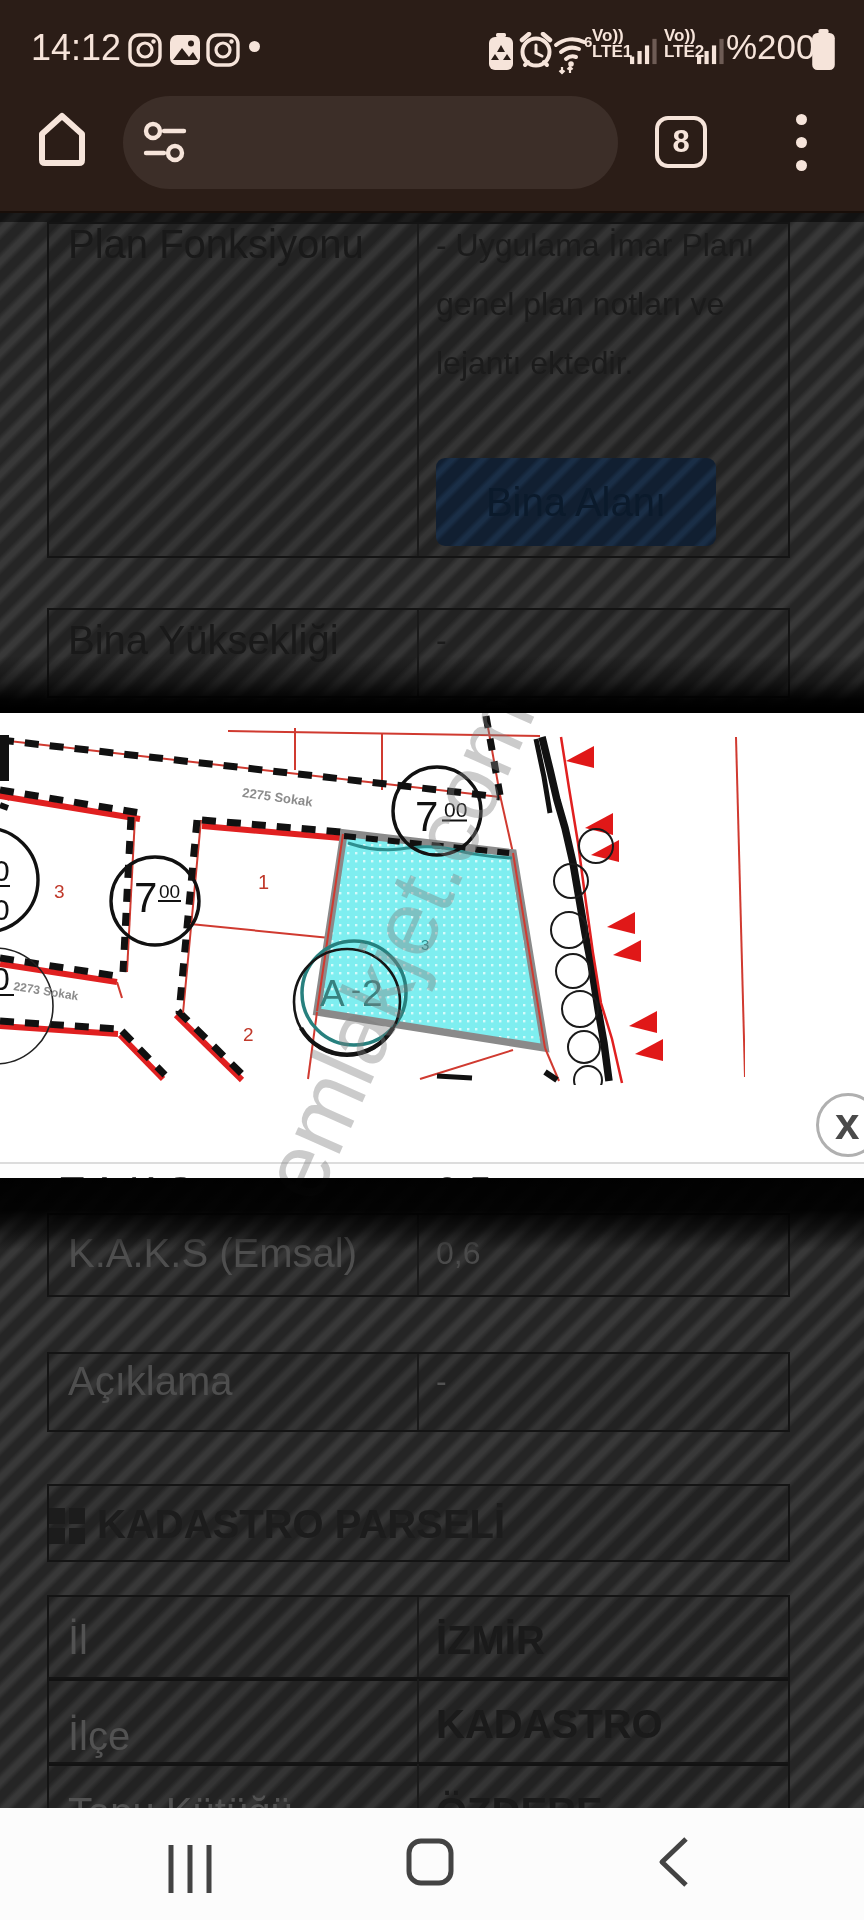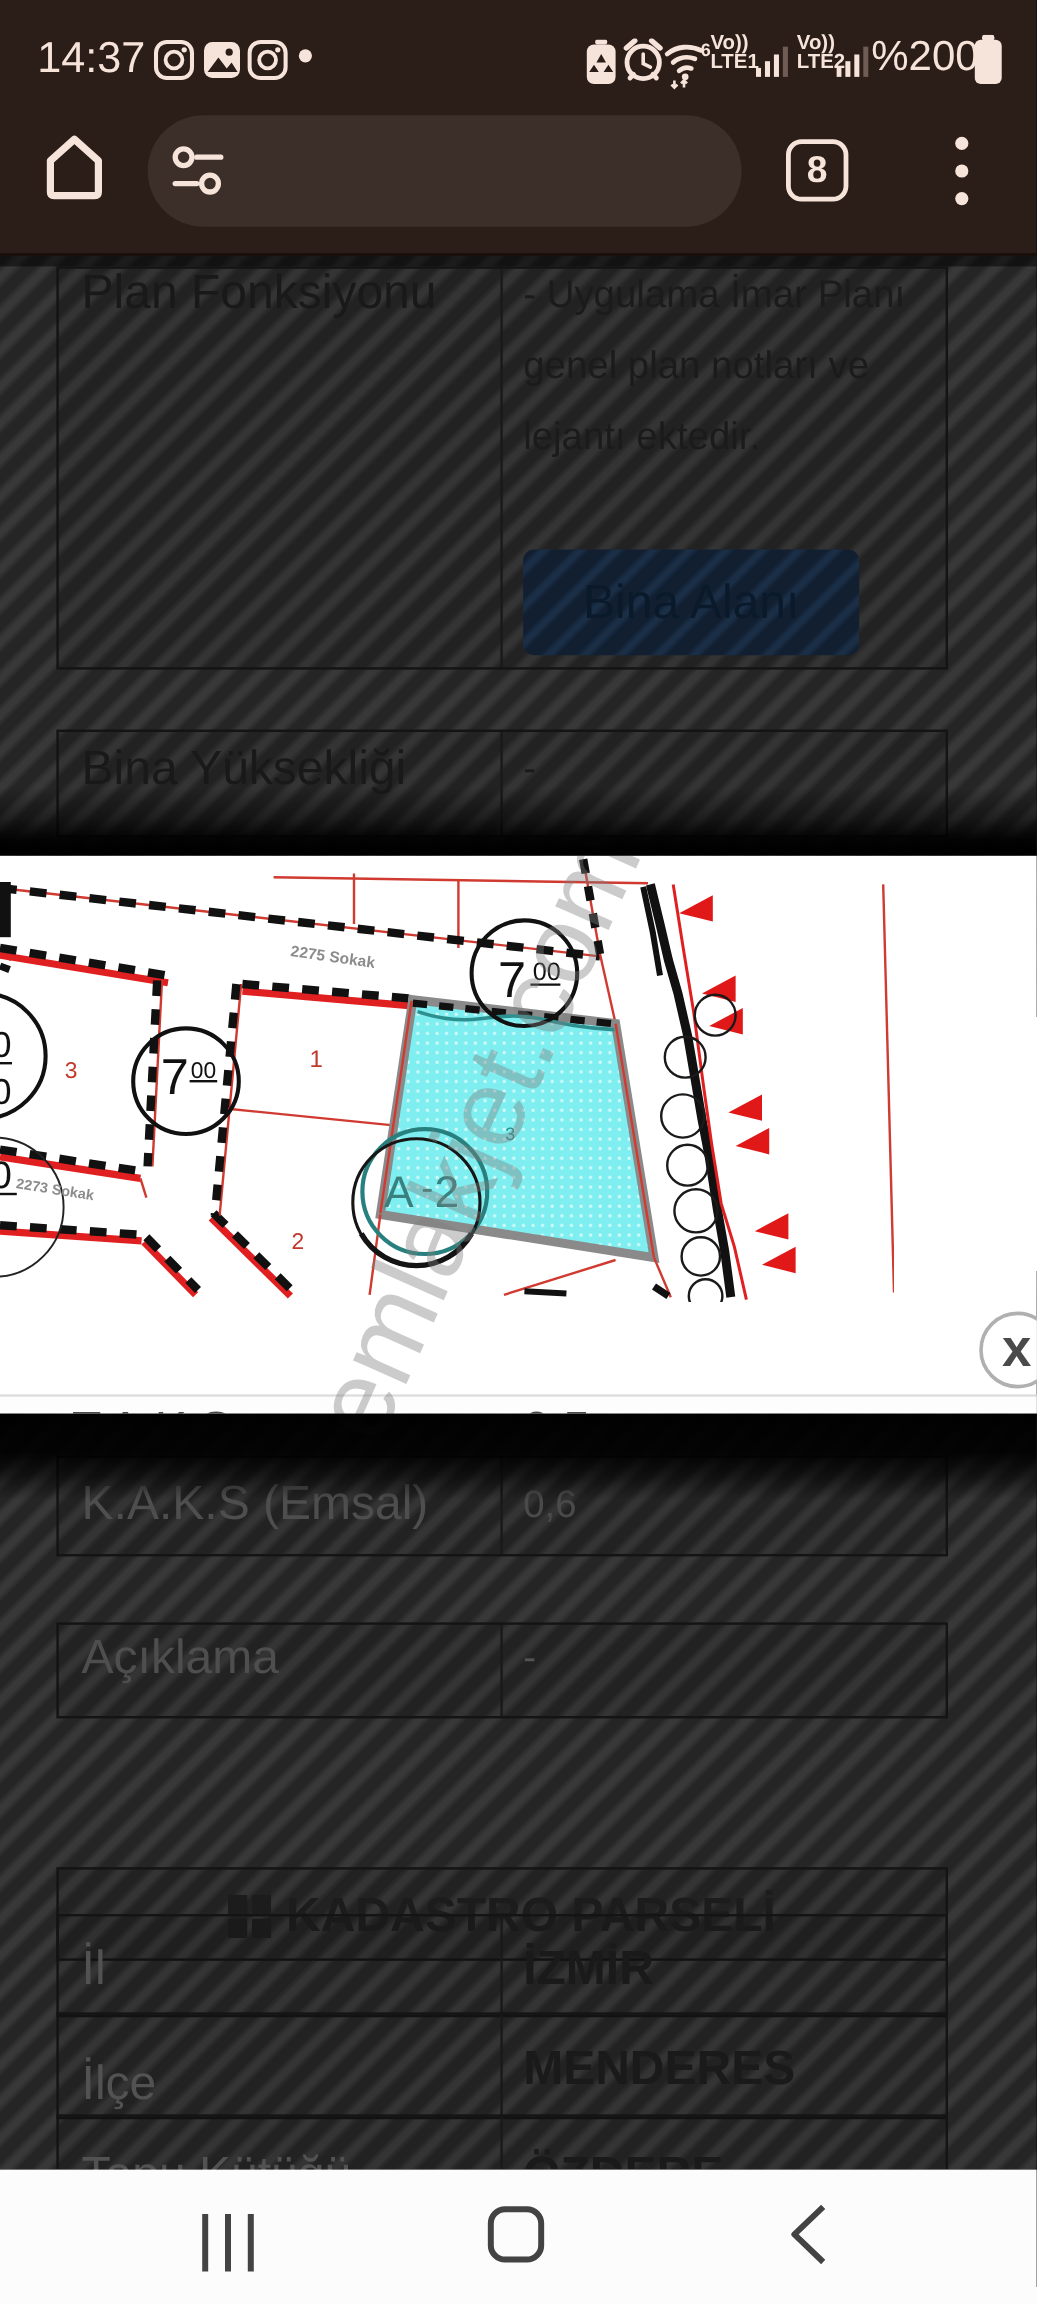--- a/index.html
+++ b/index.html
@@ -47,48 +47,48 @@
     <div class="cellrow" style="top:1000px;height:80px;">
       <div class="cdiv"></div>
       <div class="lbl" style="top:16px;color:#4e4e4e;">K.A.K.S (Emsal)</div>
       <div class="val" style="top:16px;color:#4a4a4a;">0,6</div>
     </div>
     <div class="cellrow" style="top:1139px;height:76px;">
       <div class="cdiv"></div>
       <div class="lbl" style="top:5px;color:#4e4e4e;">Açıklama</div>
       <div class="val" style="top:5px;color:#525252;">-</div>
     </div>
-    <div class="cellrow" style="top:1343px;height:74px;text-align:center;">
+    <div class="cellrow" style="top:1271px;height:74px;text-align:left;">
       <div style="display:inline-block;margin-top:16px;color:#1c1c1c;font-size:40px;font-weight:bold;">
         <svg width="36" height="36" viewBox="0 0 36 36" style="vertical-align:-6px;margin-right:12px;">
           <rect x="0" y="0" width="16" height="16" fill="#1c1c1c"></rect>
             <rect x="20" y="0" width="16" height="16" fill="#1c1c1c"></rect>
           <rect x="0" y="20" width="16" height="16" fill="#1c1c1c"></rect>
             <rect x="20" y="20" width="16" height="16" fill="#1c1c1c"></rect>
         </svg>KADASTRO PARSELİ</div>
     </div>
     <div class="cellrow" style="top:1382px;height:82px;">
       <div class="cdiv"></div>
       <div class="lbl" style="top:21px;color:#525252;">İl</div>
       <div class="val" style="top:21px;color:#1a1a1a;font-weight:bold;font-size:40px;">İZMİR</div>
     </div>
     <div class="cellrow" style="top:1464px;height:85px;">
       <div class="cdiv"></div>
       <div class="lbl" style="top:35px;color:#525252;">İlçe</div>
-      <div class="val" style="top:23px;color:#1a1a1a;font-weight:bold;font-size:40px;">MENDERES</div>
+      <div class="val" style="top:23px;color:#1a1a1a;font-weight:bold;font-size:40px;">KADASTRO</div>
     </div>
     <div class="cellrow" style="top:1549px;height:86px;">
       <div class="cdiv"></div>
       <div class="lbl" style="top:26px;color:#525252;">Tapu Kütüğü</div>
       <div class="val" style="top:26px;color:#1a1a1a;font-weight:bold;font-size:40px;">ÖZDERE</div>
     </div>
   </div>
   <div id="chrome">
 
-    <div class="abs cream" style="left:31px;top:27px;font-size:36px;">14:37</div>
+    <div class="abs cream" style="left:31px;top:27px;font-size:36px;">14:12</div>
     <svg class="abs" style="left:128px;top:33px;" width="34" height="34" viewBox="0 0 34 34">
       <rect x="2" y="2" width="30" height="30" rx="9" fill="none" stroke="#f6e4da" stroke-width="3.4"></rect>
       <circle cx="17" cy="17" r="7" fill="none" stroke="#f6e4da" stroke-width="3.2"></circle>
       <circle cx="25.5" cy="8.5" r="2.2" fill="#f6e4da"></circle>
     </svg>
     <svg class="abs" style="left:169px;top:34px;" width="32" height="32" viewBox="0 0 32 32">
       <rect x="1" y="1" width="30" height="30" rx="7" fill="#f6e4da"></rect>
       <path d="M4 26 L13 14 L20 23 L24 18 L29 26 Z" fill="#2b1d17"></path>
       <circle cx="22" cy="9.5" r="3" fill="#2b1d17"></circle>
     </svg>

